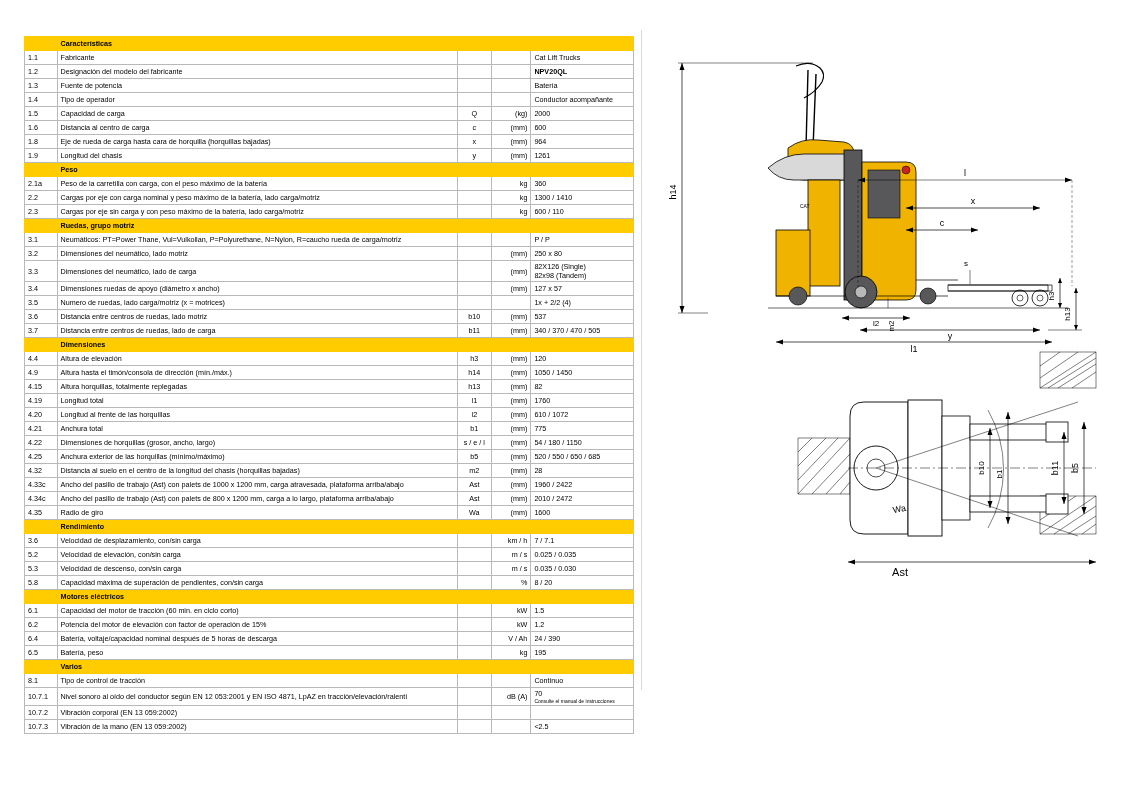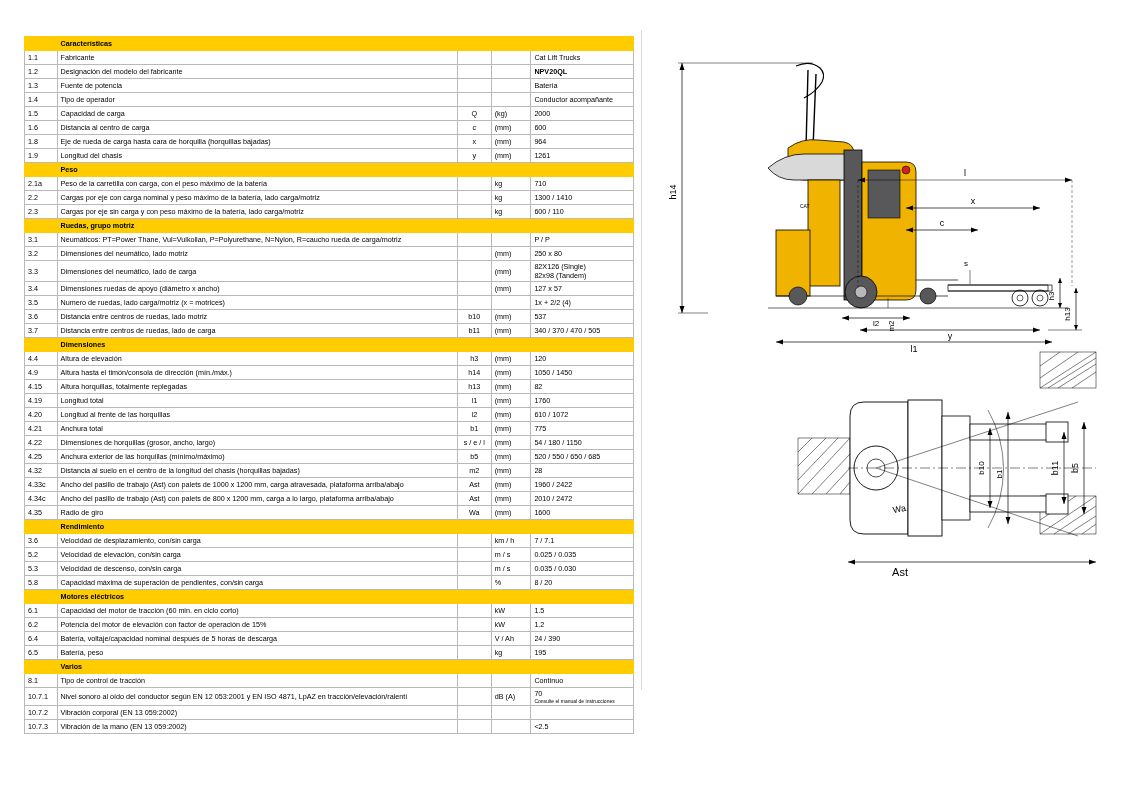--- a/index.html
+++ b/index.html
@@ -6,21 +6,21 @@
   body{width:1123px;height:794px;font-family:"Liberation Sans",sans-serif;color:#000;}
   #page{position:relative;width:1123px;height:794px;overflow:hidden;}
 
   
   #spec-table{position:absolute;left:24px;top:36px;width:610px;border-collapse:collapse;font-size:7.2px;}
   #spec-table td{border:1px solid #b9b9b9;padding:1px 3px;line-height:1.25;height:11px;vertical-align:middle;}
   #spec-table tr.section td{background:#ffcc00;font-weight:bold;border-color:#ffcc00;}
   #spec-table td.c-num{width:26px;}
   #spec-table td.c-desc{width:420px;}
   #spec-table td.c-sym{width:28px;text-align:center;}
-  #spec-table td.c-unit{width:34px;text-align:left;}
+  #spec-table td.c-unit{width:34px;text-align:right;}
   #spec-table td.c-val{width:100px;}
   #spec-table td.bold{font-weight:bold;}
   .tiny{font-size:5px;display:block;line-height:1.2;}
   .two-line{line-height:1.25;}
 
   
   #drawing{position:absolute;left:648px;top:30px;width:452px;height:560px;}
   #drawing svg{display:block;}
 
   .vdiv{position:absolute;left:641px;top:30px;width:1px;height:660px;background:#d9d9d9;}
@@ -102,21 +102,21 @@
           <td class="c-desc">Peso</td>
           <td class="c-sym"></td>
           <td class="c-unit"></td>
           <td class="c-val"></td>
         </tr>
         <tr>
           <td class="c-num">2.1a</td>
           <td class="c-desc">Peso de la carretilla con carga, con el peso máximo de la batería</td>
           <td class="c-sym"></td>
           <td class="c-unit">kg</td>
-          <td class="c-val">710</td>
+          <td class="c-val">360</td>
         </tr>
         <tr>
           <td class="c-num">2.2</td>
           <td class="c-desc">Cargas por eje con carga nominal y peso máximo de la batería, lado carga/motriz</td>
           <td class="c-sym"></td>
           <td class="c-unit">kg</td>
           <td class="c-val">1300 / 1410</td>
         </tr>
         <tr>
           <td class="c-num">2.3</td>

